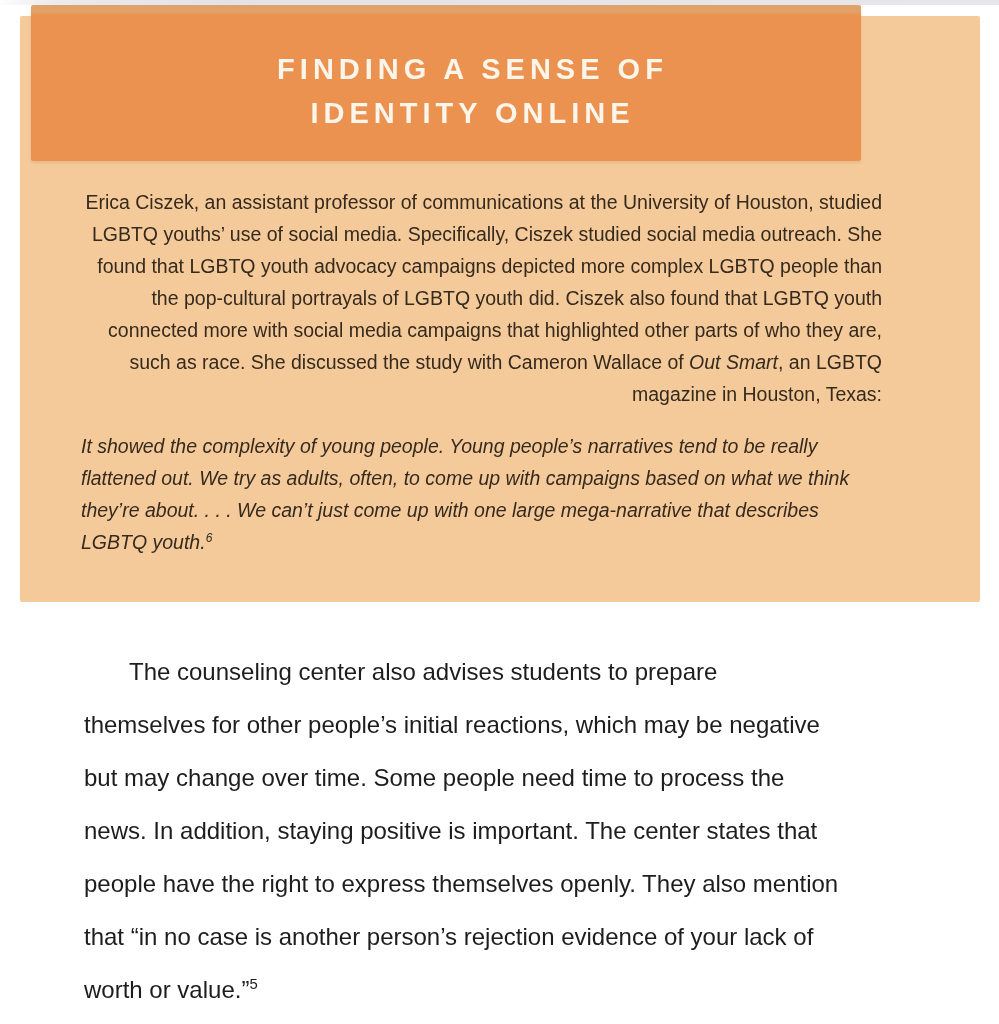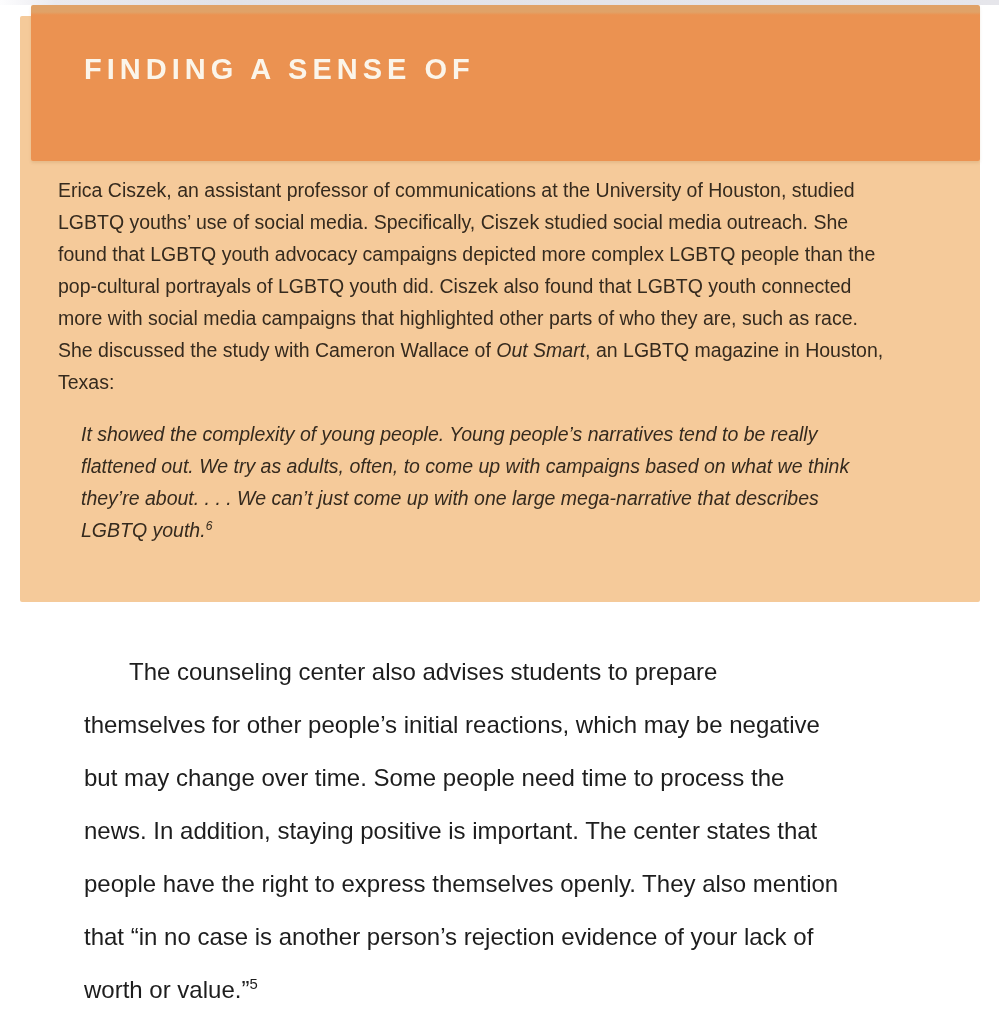--- a/index.html
+++ b/index.html
@@ -12,39 +12,40 @@
     position:absolute;left:0;top:0;width:999px;height:5px;
     background:linear-gradient(to right,#fdfdfe 0px,#eaeaef 55px,#e2e2e8 220px,#e6e6eb 100%);
   }
   .feature-box{
     position:absolute;left:20px;top:16px;width:960px;height:586px;
     background:var(--feature_bg);
     border-radius:2px;
     z-index:1;
   }
   .header-box{
-    position:absolute;left:31px;top:5px;width:949px;height:156px;
+    position:absolute;left:31px;top:5px;width:830px;height:156px;
     background:linear-gradient(180deg,var(--header_bg_top) 0px,var(--header_bg_top) 7px,var(--header_bg) 10px);
     border-radius:2px;
     box-shadow:0 2px 3px rgba(120,70,20,0.12);
     z-index:2;
+    text-align:center;
   }
   .header-title{
     margin:42px 0 0 53px;
     font-size:29px;line-height:44px;letter-spacing:5px;
     font-weight:600;
     color:var(--header_text);
   }
   .feature-text{
     position:absolute;left:58px;top:174px;width:836px;
     font-size:19.5px;line-height:32px;
     color:var(--feature_text);
     z-index:3;
   }
-  .feature-paragraph{margin:0;}
+  .feature-paragraph{margin:12px;text-align:right;}
   .feature-quote{
     margin:20px 0 15px 23px;width:802px;
     font-style:italic;
   }
   .main-paragraph{
     position:absolute;left:75px;top:636px;width:757px;
     font-size:24px;line-height:53px;
     color:var(--main_text);
     text-indent:45px;
     margin:9px;
@@ -55,20 +56,21 @@
 </head>
 <body>
 
 <div class="top-strip"></div>
 
 <div class="feature-box"></div>
 
 <div class="header-box">
   <h1 class="header-title">
     <span>FINDING A SENSE OF</span><br>
+    <span>IDENTITY ONLINE</span>
   </h1>
 </div>
 
 <div class="feature-text">
   <p class="feature-paragraph"><span>Erica Ciszek, an assistant professor of communications at the University of Houston, studied LGBTQ youths’ use of social media. Specifically, Ciszek studied social media outreach. She found that LGBTQ youth advocacy campaigns depicted more complex LGBTQ people than the pop-cultural portrayals of LGBTQ youth did. Ciszek also found that LGBTQ youth connected more with social media campaigns that highlighted other parts of who they are, such as race. She discussed the study with Cameron Wallace of </span><span class="italic">Out Smart</span><span>, an LGBTQ magazine in Houston, Texas:</span></p>
   <p class="feature-quote"><span>It showed the complexity of young people. Young people’s narratives tend to be really flattened out. We try as adults, often, to come up with campaigns based on what we think they’re about. . . . We can’t just come up with one large mega-narrative that describes LGBTQ youth.</span><sup>6</sup></p>
 </div>
 
 <p class="main-paragraph"><span>The counseling center also advises students to prepare themselves for other people’s initial reactions, which may be negative but may change over time. Some people need time to process the news. In addition, staying positive is important. The center states that people have the right to express themselves openly. They also mention that “in no case is another person’s rejection evidence of your lack of worth or value.”</span><sup>5</sup></p>
 

